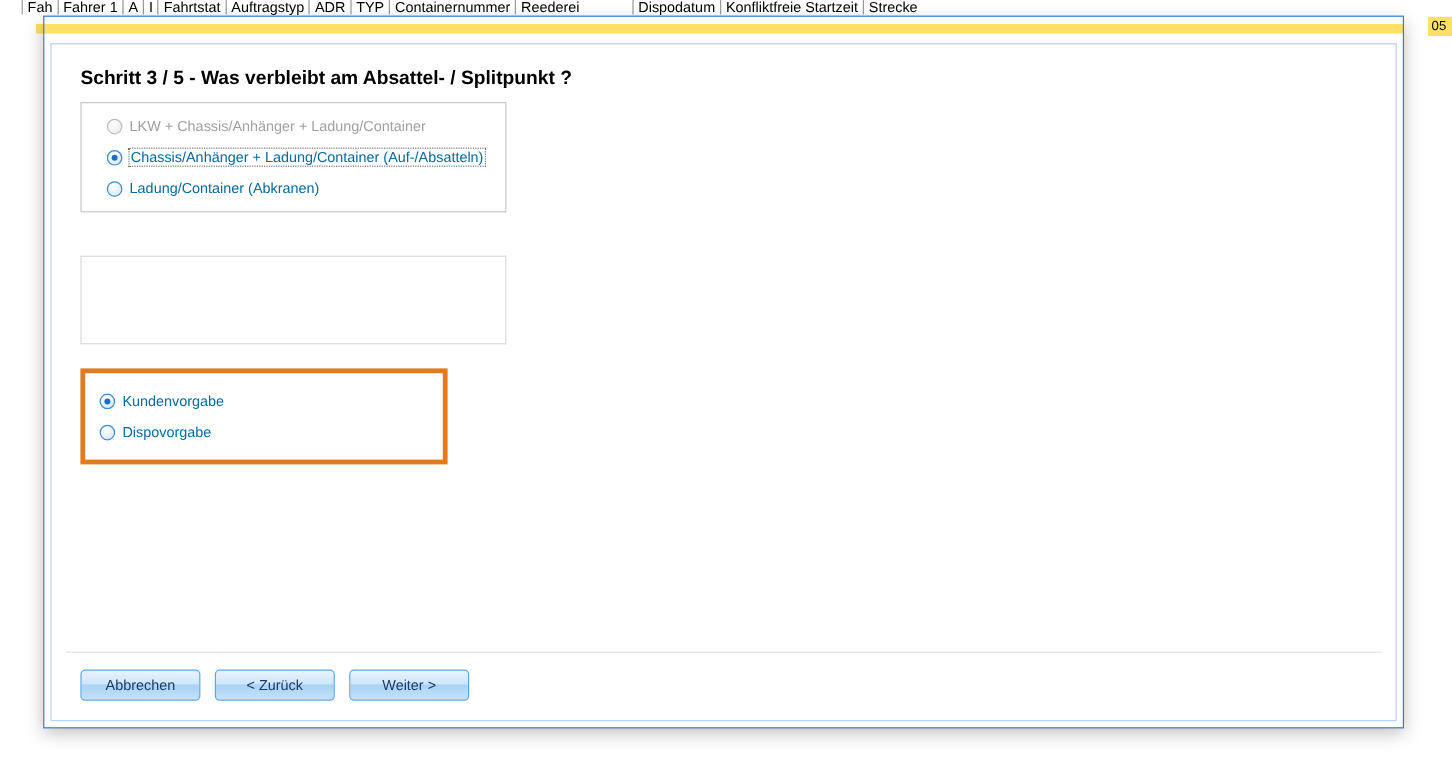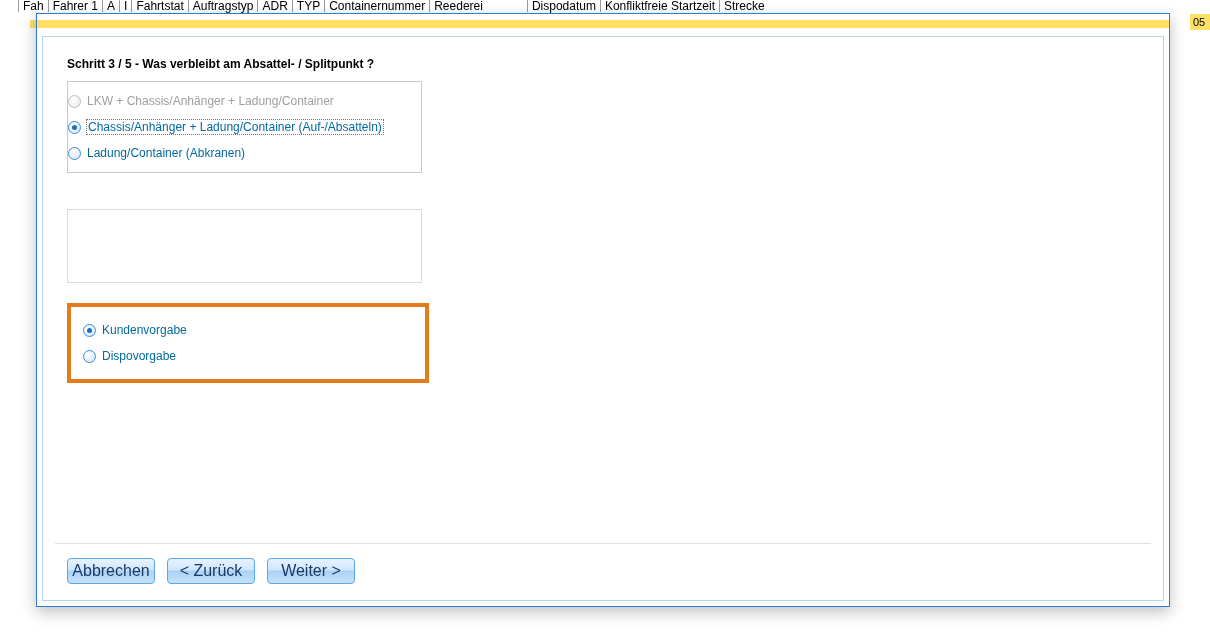--- a/index.html
+++ b/index.html
@@ -83,30 +83,30 @@
     left: 5px; top: 22px; right: 5px; bottom: 5px;
     background: #ffffff;
     border: 1px solid #b7d3f0;
   }
   .content {
     position: absolute;
     left: 24px; top: 20px; right: 24px; bottom: 70px;
   }
   .step-title {
     font-weight: bold;
-    font-size: 12px;
+    font-size: 16px;
     color: #000;
     margin-bottom: 10px;
   }
 
   .group-box {
     width: 355px;
     border: 1px solid #c9c9c9;
     background: #fff;
-    padding: 6px 8px 6px 0;
+    padding: 6px 8px 6px 21px;
   }
   .radio-row {
     display: flex;
     align-items: center;
     height: 26px;
     gap: 6px;
     color: #0369a1;
   }
   .radio-row.disabled {
     color: #a0a0a0;
@@ -136,45 +136,45 @@
   .spacer-box {
     margin-top: 36px;
     width: 355px;
     height: 74px;
     border: 1px solid #dadada;
     background: #fff;
   }
 
   .highlight-box {
     margin-top: 20px;
-    width: 362px;
+    width: 306px;
     border: 4px solid #e37a1c;
     padding: 10px 10px 10px 12px;
     background: #fff;
   }
 
   .footer-sep {
     position: absolute;
     left: 12px; right: 12px; bottom: 56px;
     border-top: 1px solid #e0e0e0;
   }
   .footer {
     position: absolute;
     left: 24px; bottom: 16px;
     display: flex;
     gap: 12px;
   }
   .btn {
-    width: 88px; height: 26px;
+    width: 100px; height: 26px;
     border: 1px solid #5aa6e6;
     border-radius: 4px;
     background: linear-gradient(to bottom, #e8f3fe 0%, #cfe6fb 45%, #a9d2f6 50%, #c6e1fa 100%);
     color: #1a3a66;
     font-family: inherit;
-    font-size: 16px;
+    font-size: 12px;
     cursor: pointer;
     display: flex; align-items: center; justify-content: center;
   }
 </style>
 </head>
 <body>
 
 <div class="backdrop">
   <div class="bg-columns">
     <span>Fah</span>

